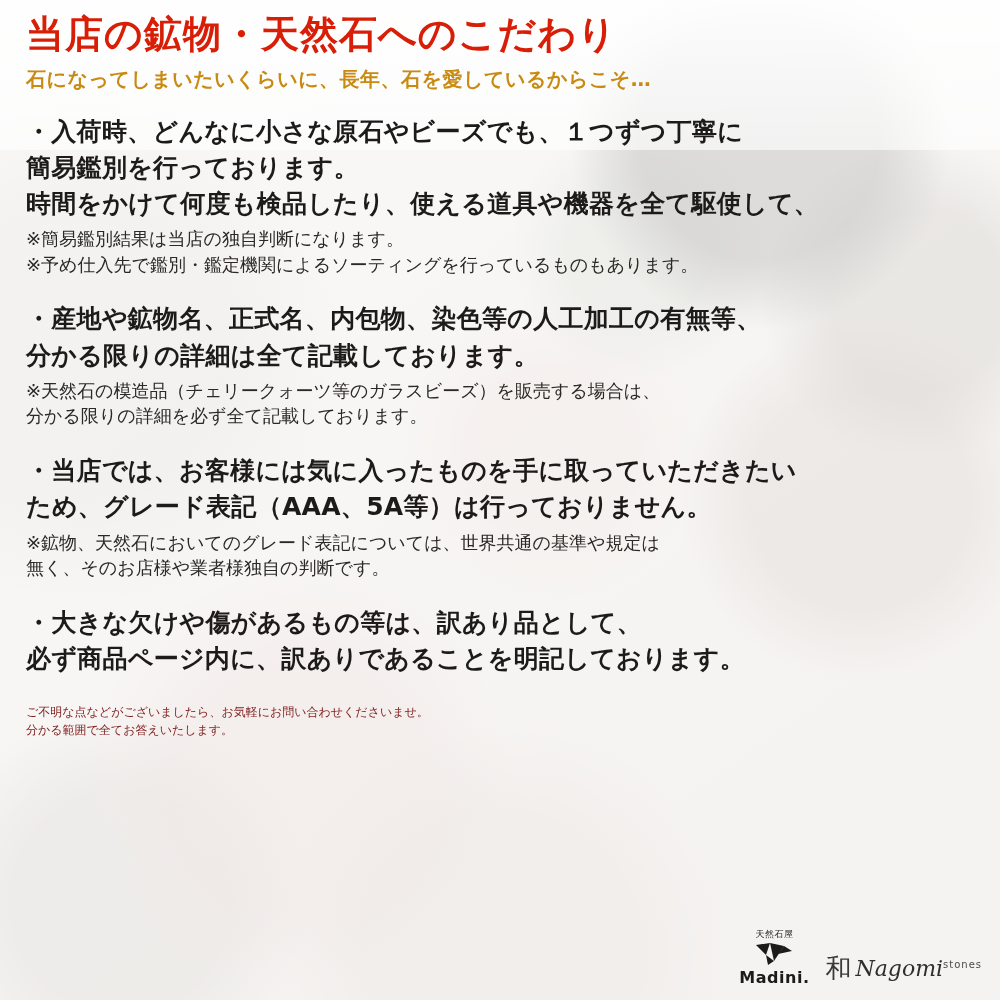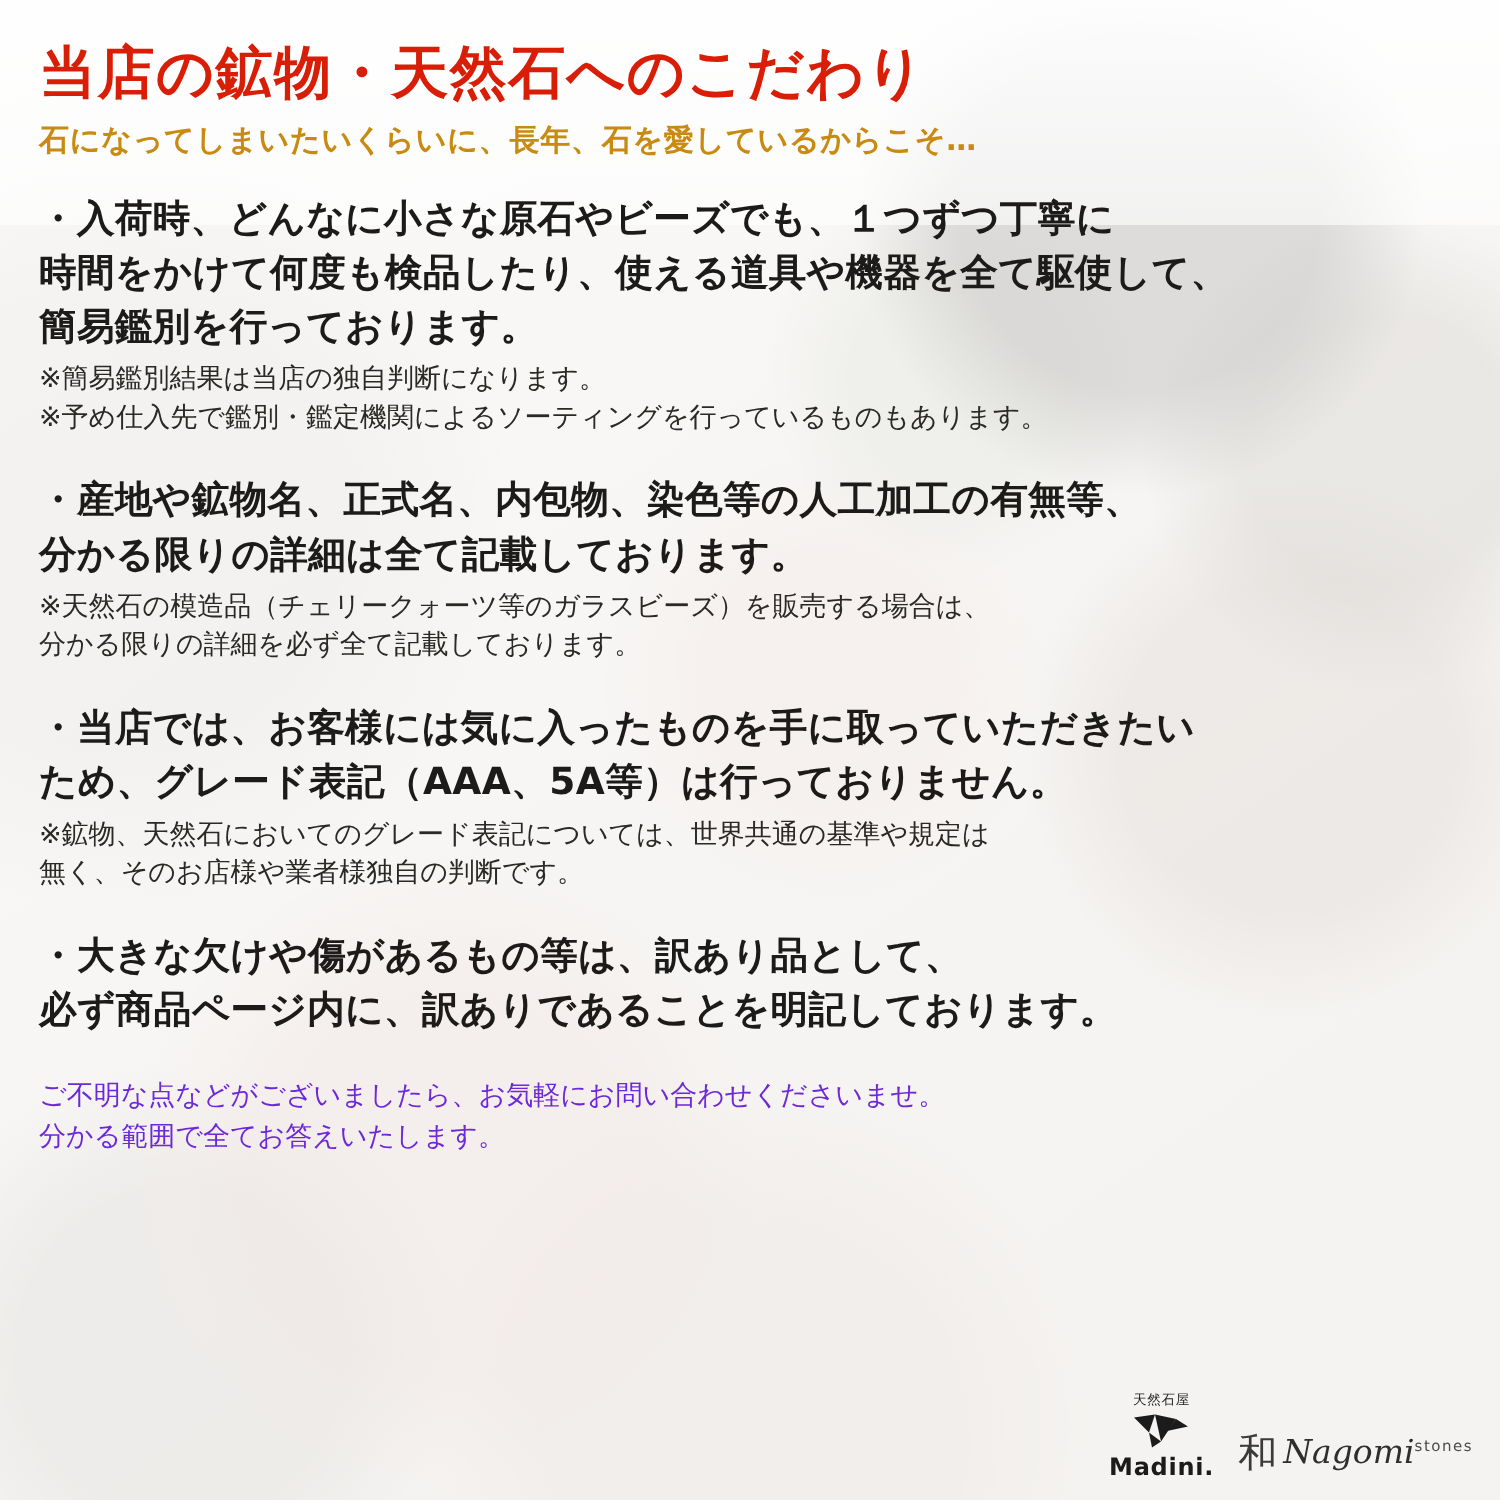--- a/index.html
+++ b/index.html
@@ -43,21 +43,21 @@
   .bg-veil-top {
     position: absolute;
     left: 0; right: 0; top: 0; height: 150px;
     background: linear-gradient(to bottom, rgba(255,255,255,0.92), rgba(255,255,255,0.62));
   }
 
   
   .content {
     position: absolute;
     inset: 0;
-    padding: 26px 24px 0 26px;
+    padding: 12px 24px 0 26px;
     box-sizing: border-box;
   }
 
   .headline {
     color: #d81e06;
     font-size: 38px;
     font-weight: 700;
     letter-spacing: 1px;
     line-height: 1.2;
     margin: 0 0 8px 0;
@@ -89,22 +89,22 @@
     font-weight: 400;
     line-height: 1.42;
     margin: 4px 0 0 0;
   }
   .block-note .ln { display: block; }
 
   .gap-sm { height: 6px; }
 
   .closing {
     margin-top: 26px;
-    color: #6d28d9;
-    font-size: 18px;
+    color: #7f1d1d;
+    font-size: 12px;
     line-height: 1.5;
   }
   .closing .ln { display: block; }
 
   
   .logos {
     position: absolute;
     right: 18px;
     bottom: 14px;
     display: flex;
@@ -176,22 +176,22 @@
   <div class="bg-veil-top"></div>
 
   <div class="content">
 
     <h1 class="headline">当店の鉱物・天然石へのこだわり</h1>
     <h2 class="subhead">石になってしまいたいくらいに、長年、石を愛しているからこそ…</h2>
 
     <div class="block">
       <p class="block-main">
         <span class="ln">・入荷時、どんなに小さな原石やビーズでも、１つずつ丁寧に</span>
+        <span class="ln">簡易鑑別を行っております。</span>
         <span class="ln">時間をかけて何度も検品したり、使える道具や機器を全て駆使して、</span>
-        <span class="ln">簡易鑑別を行っております。</span>
       </p>
       <p class="block-note">
         <span class="ln">※簡易鑑別結果は当店の独自判断になります。</span>
         <span class="ln">※予め仕入先で鑑別・鑑定機関によるソーティングを行っているものもあります。</span>
       </p>
     </div>
 
     <div class="gap-sm"></div>
 
     <div class="block">

